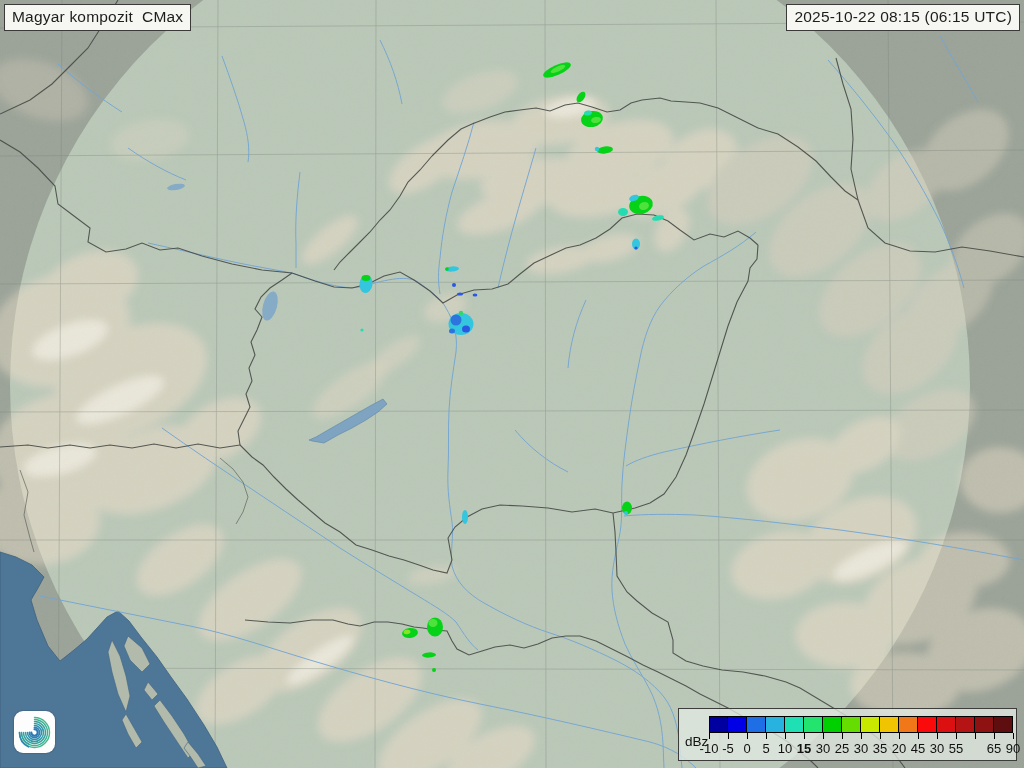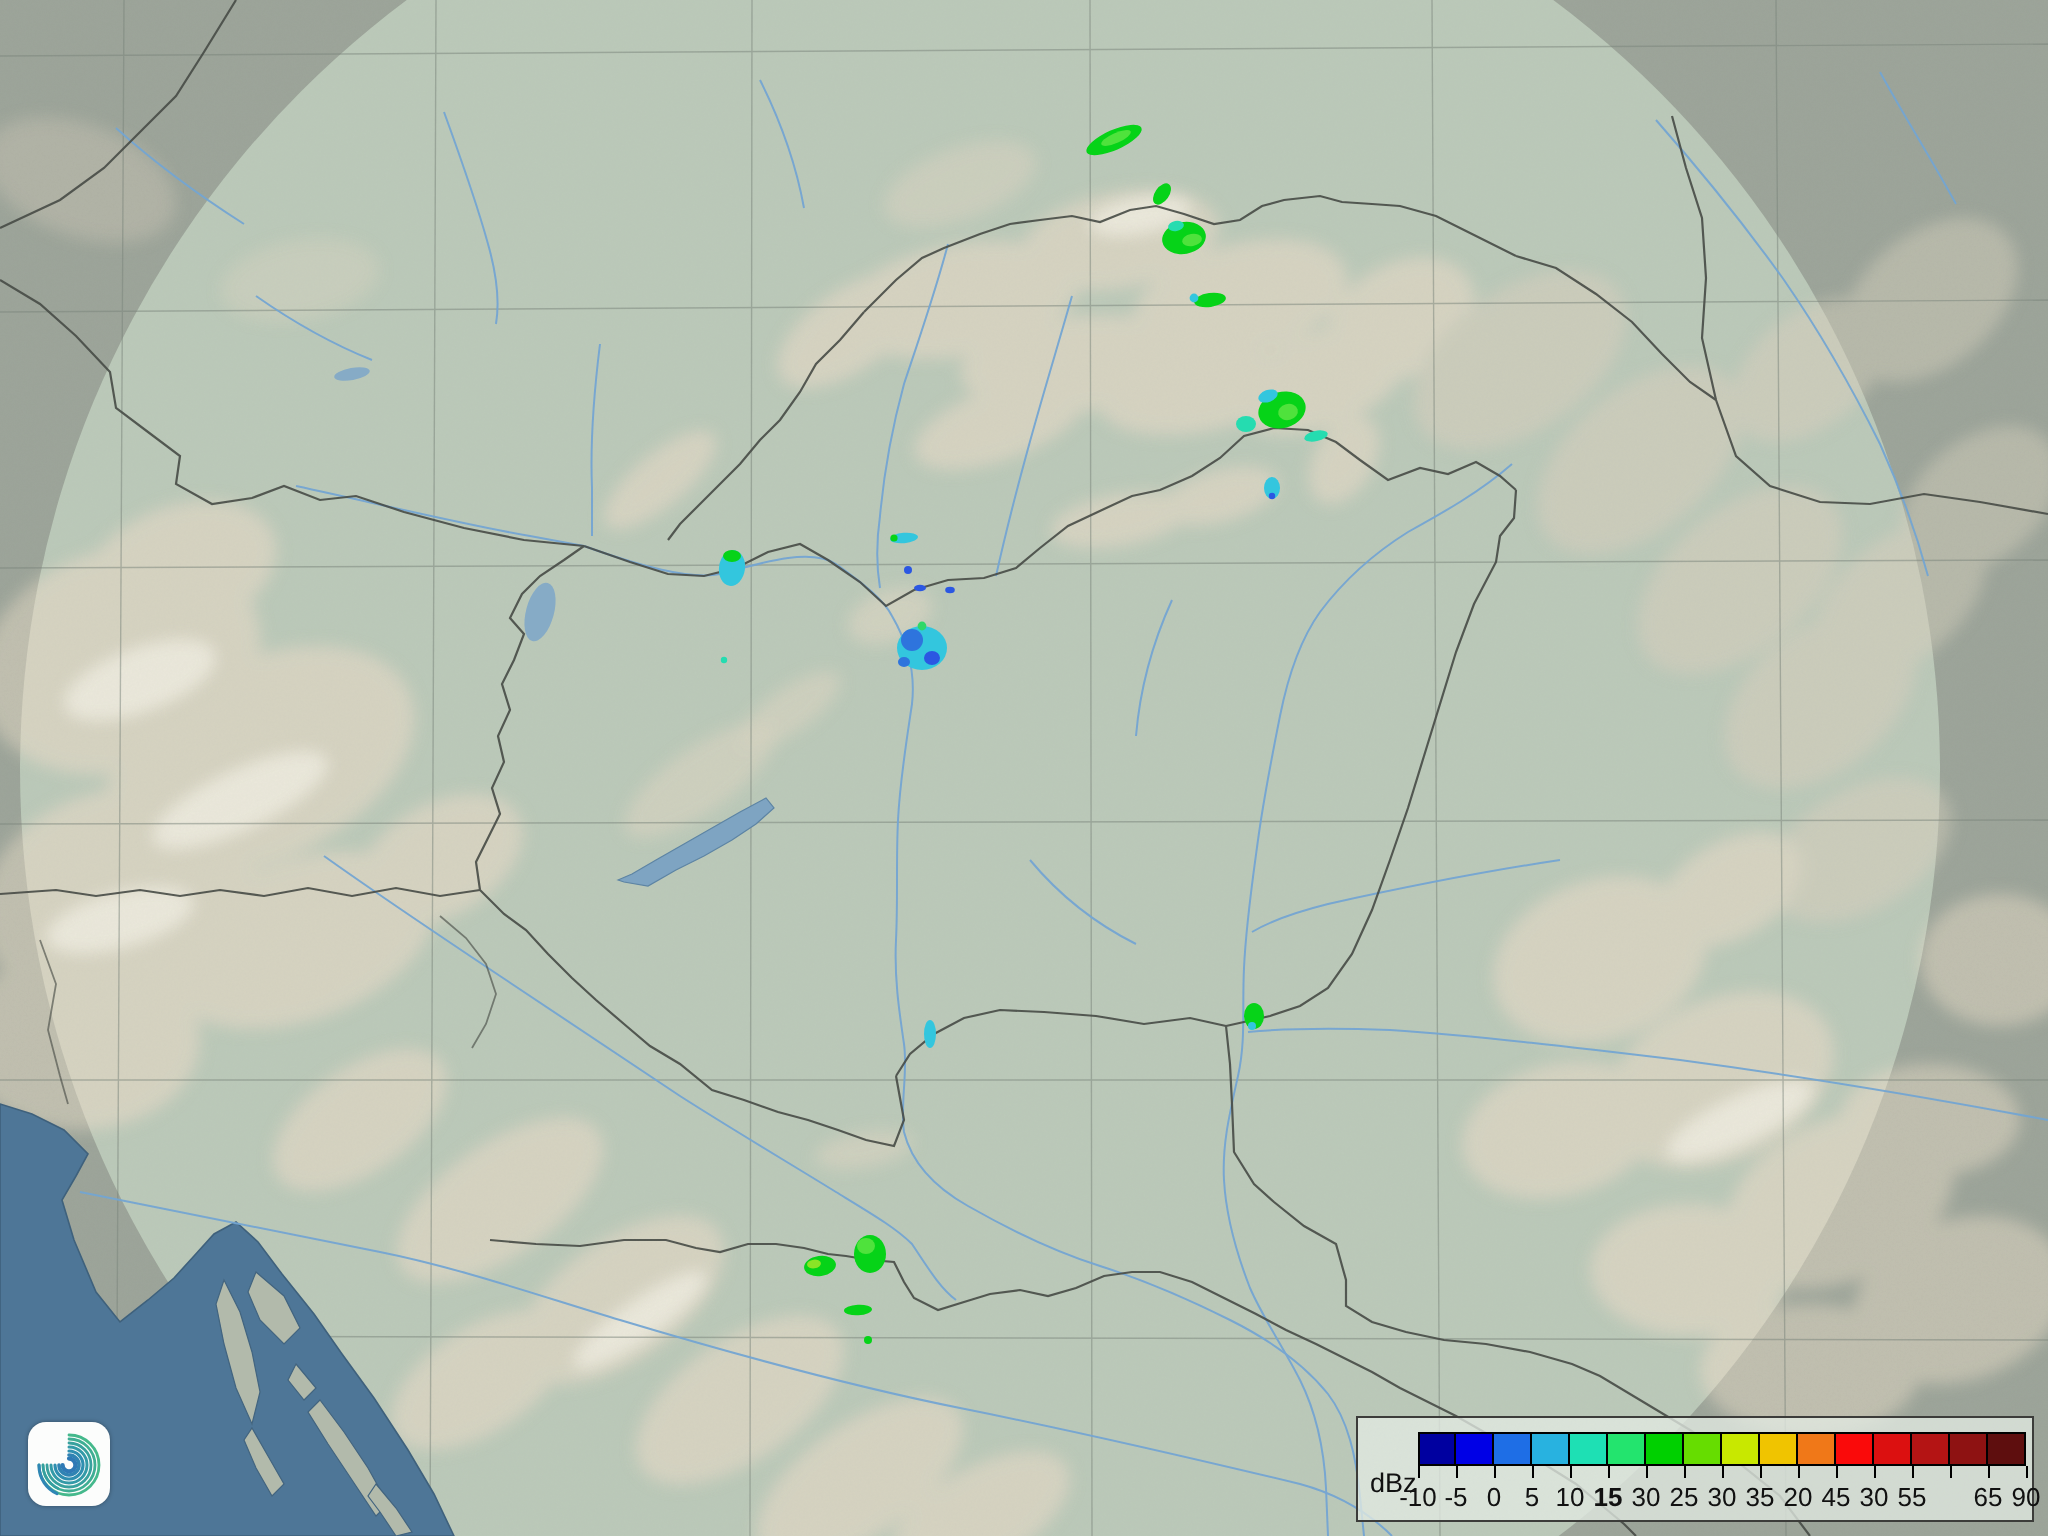--- a/index.html
+++ b/index.html
@@ -240,20 +240,22 @@
         <ellipse cx="626" cy="513" rx="2" ry="2" fill="#33c6de"></ellipse>
         <ellipse cx="435" cy="627" rx="8" ry="9.5" fill="#06d318"></ellipse>
         <ellipse cx="433" cy="623" rx="4.5" ry="4" fill="#4fe23c"></ellipse>
         <ellipse cx="410" cy="633" rx="8" ry="5" transform="rotate(-8 410 633)" fill="#06d318"></ellipse>
         <ellipse cx="407" cy="632" rx="3.5" ry="2.2" transform="rotate(-8 407 632)" fill="#8ae426"></ellipse>
         <ellipse cx="429" cy="655" rx="7" ry="2.6" transform="rotate(-3 429 655)" fill="#06d318"></ellipse>
         <ellipse cx="434" cy="670" rx="2" ry="2" fill="#06d318"></ellipse>
       </g>
   </svg>
 
+  <div id="product-box" class="hdr-box">Magyar kompozit  CMax</div>
+  <div id="time-box" class="hdr-box">2025-10-22 08:15 (06:15 UTC)</div>
 
   <div id="legend">
     <div id="legend-unit">dBz</div>
     <div id="legend-bar">
         <div class="lg-cell" style="background: rgb(0, 0, 160);"></div>
         <div class="lg-cell" style="background: rgb(0, 0, 230);"></div>
         <div class="lg-cell" style="background: rgb(30, 110, 230);"></div>
         <div class="lg-cell" style="background: rgb(40, 178, 224);"></div>
         <div class="lg-cell" style="background: rgb(30, 224, 180);"></div>
         <div class="lg-cell" style="background: rgb(35, 228, 110);"></div>

